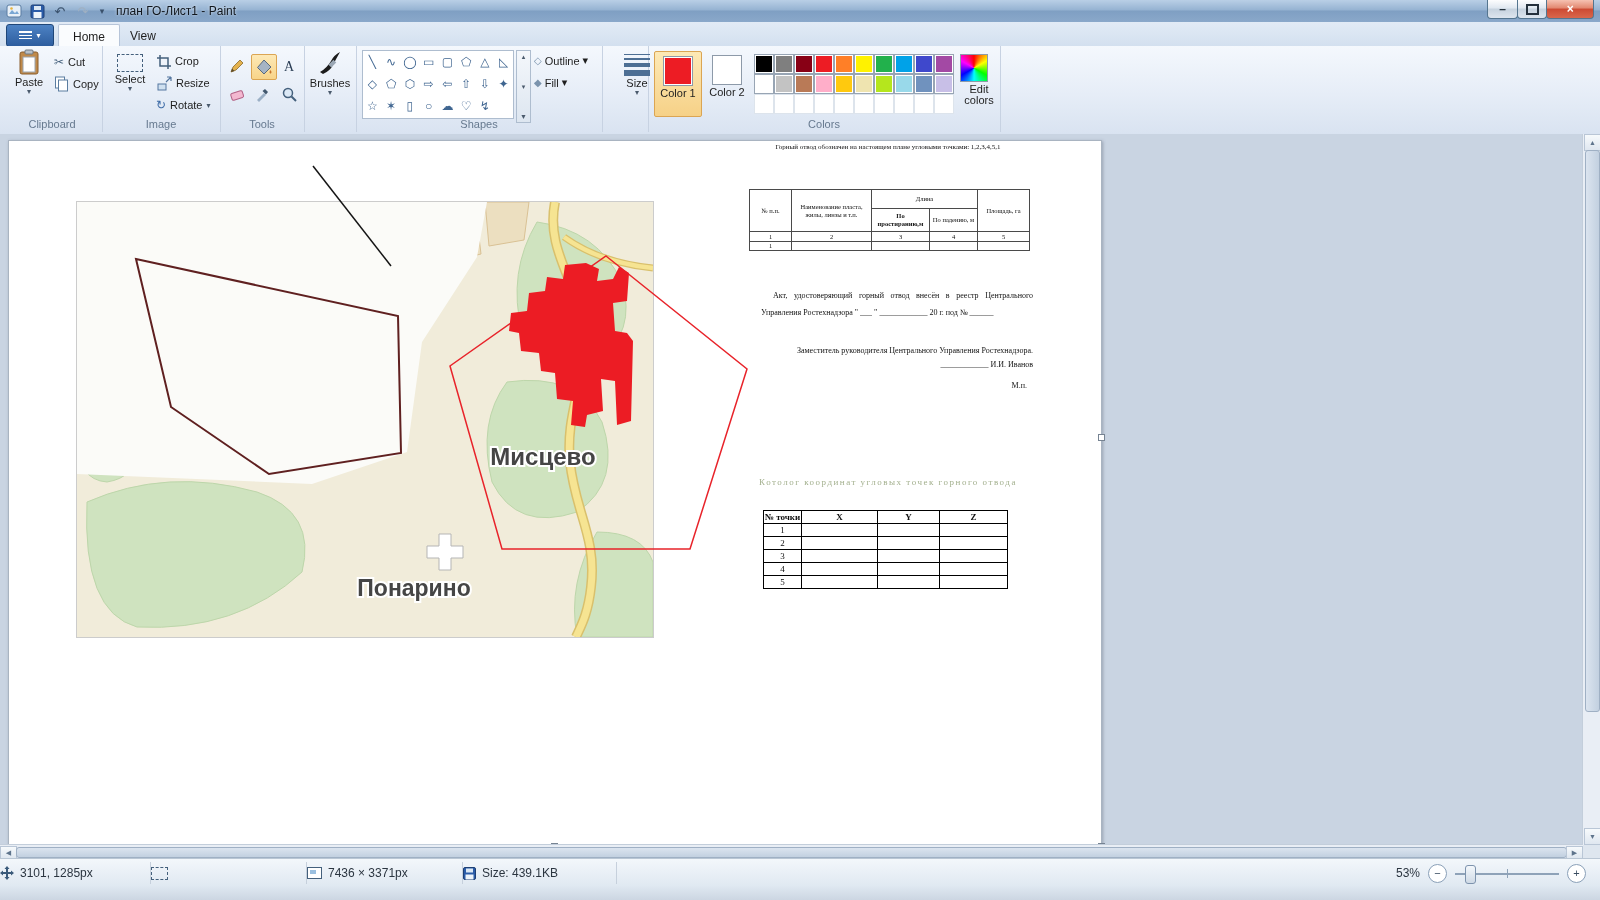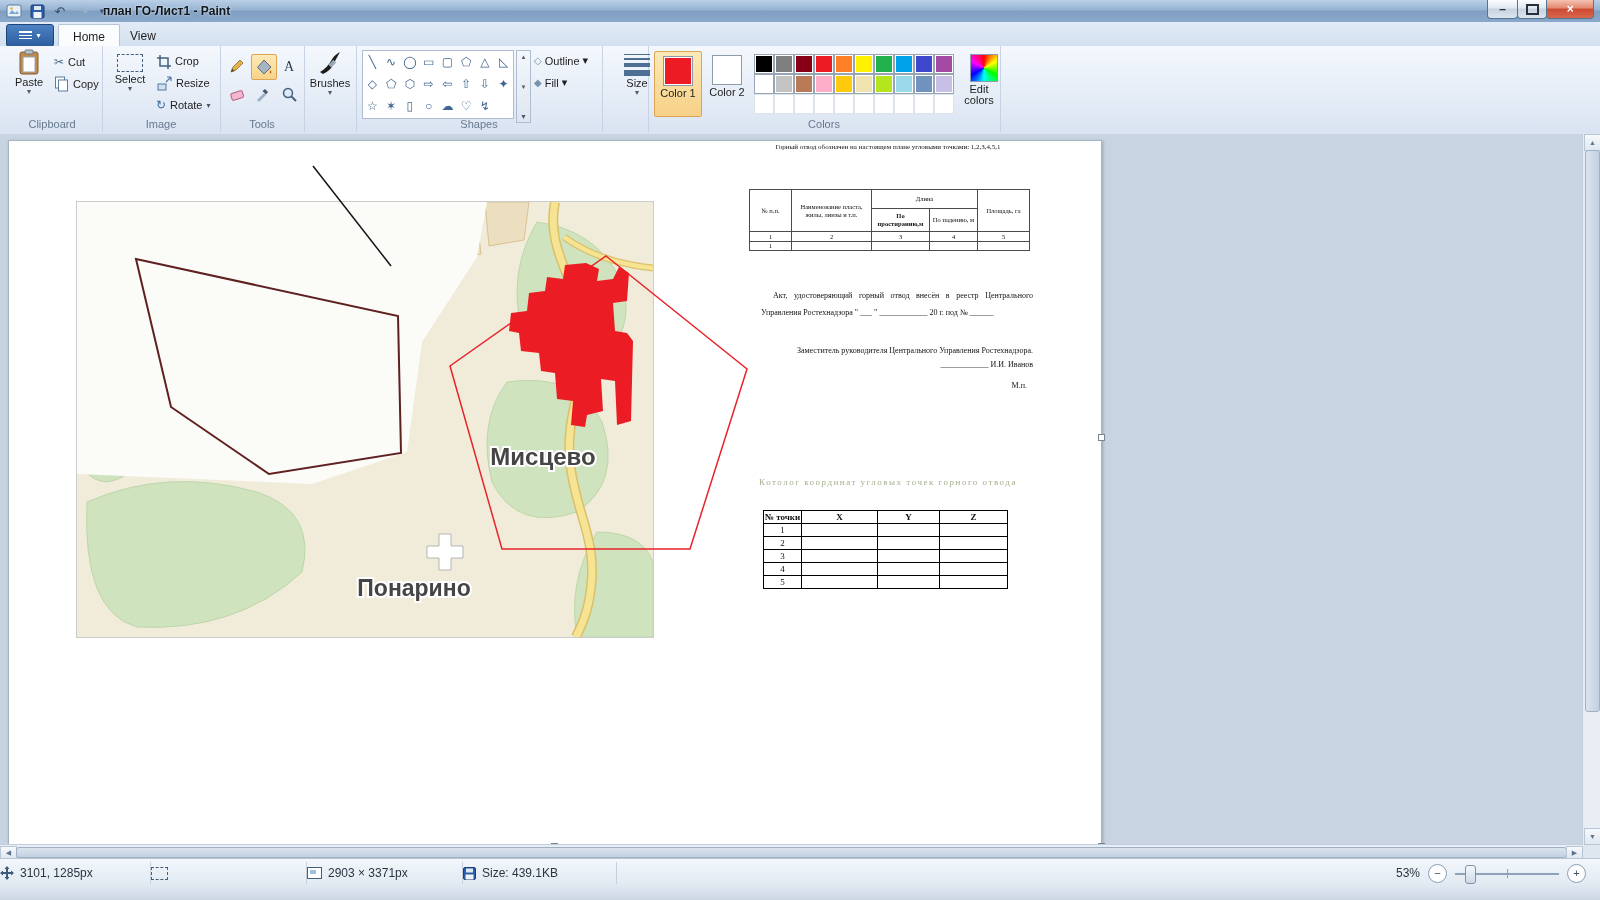--- a/index.html
+++ b/index.html
@@ -7,22 +7,22 @@
 
   
   .titlebar{position:absolute;left:0;top:0;width:1600px;height:22px;
     background:linear-gradient(180deg,#b9cfe6 0%,#96b3d2 45%,#7f9fc3 50%,#8aa8ca 100%);
     border-bottom:1px solid #6d8cae;}
   .qat{position:absolute;left:4px;top:1px;height:20px;display:flex;align-items:center;gap:3px;}
   .qat-btn{width:20px;height:18px;display:flex;align-items:center;justify-content:center;
     font-size:13px;color:#39506b;cursor:default;}
   .qat-btn.redo{color:#9fb0c2;}
   .qat-btn.dd{font-size:9px;width:12px;}
-  .title{position:absolute;left:103px;top:4px;font-size:12px;color:#10161d;
-    text-shadow:0 0 3px rgba(255,255,255,.8);font-weight:bold;}
+  .title{position:absolute;left:116px;top:4px;font-size:12px;color:#10161d;
+    text-shadow:0 0 3px rgba(255,255,255,.8);}
   .winbtns{position:absolute;right:6px;top:0;display:flex;}
   .wb{height:18px;display:flex;align-items:center;justify-content:center;
     border:1px solid #54化6a86;border:1px solid #54758f;border-top:none;
     border-radius:0 0 4px 4px;margin-left:-1px;
     background:linear-gradient(180deg,#fdfdfe 0%,#dfe7f0 45%,#c6d2de 50%,#dde5ee 100%);
     color:#24303c;font-size:12px;font-weight:bold;}
   .wb.min{width:29px;}
   .wb.max{width:28px;}
   .wb.close{width:46px;color:#fff;
     background:linear-gradient(180deg,#f6c2b2 0%,#e2876f 45%,#cc4a33 50%,#d9674c 100%);}
@@ -87,21 +87,21 @@
   .colbox{position:absolute;width:46px;height:64px;top:5px;display:flex;flex-direction:column;
     align-items:center;font-size:11px;color:#1e1e1e;border-radius:2px;}
   .colbox.selected{background:linear-gradient(#fde9b6,#f6d187);border:1px solid #dba553;}
   .colbox .sw{width:28px;height:28px;border:1px solid #8d9aa9;margin-top:4px;box-shadow:inset 0 0 0 1px #fff;}
   .colbox .cap{margin-top:2px;line-height:11px;text-align:center;}
   .palette{position:absolute;left:106px;top:8px;display:grid;
     grid-template-columns:repeat(10,18px);grid-auto-rows:18px;gap:2px;}
   .swatch{width:18px;height:18px;border:1px solid #98a5b4;box-shadow:inset 0 0 0 1px #fff;}
   .swatch.empty{background:#fff;border:1px solid #dde4ec;box-shadow:none;}
   .editcolors{position:absolute;left:312px;top:5px;width:38px;display:flex;flex-direction:column;
-    align-items:flex-end;font-size:11px;color:#1e1e1e;}
+    align-items:flex-start;font-size:11px;color:#1e1e1e;}
   .rainbow{width:26px;height:26px;border:1px solid #8d9aa9;margin-top:3px;
     background:conic-gradient(#f00,#ff0,#0f0,#0ff,#00f,#f0f,#f00);}
 
   
   .workspace{position:absolute;left:0;top:134px;width:1600px;height:724px;background:#c9d4e2;}
   .page{position:absolute;left:8px;top:6px;width:1092px;height:705px;background:#fff;
     border:1px solid #a9b4c1;box-shadow:1px 1px 3px rgba(60,70,90,.35);}
   .map{position:absolute;left:67px;top:60px;border:1px solid #cccccc;}
   .overlay{position:absolute;left:0;top:0;pointer-events:none;}
 
@@ -576,21 +576,21 @@
     <span>3101, 1285px</span>
   </div>
   <div class="seg seg2">
     <span class="sel-ic"></span>
   </div>
   <div class="seg seg3">
     <svg width="15" height="12">
         <rect x="0.5" y="0.5" width="14" height="11" fill="#fff" stroke="#44607c"></rect>
         <rect x="3" y="3" width="6" height="4" fill="#9cc0e0"></rect>
       </svg>
-    <span>2903 × 3371px</span>
+    <span>7436 × 3371px</span>
   </div>
   <div class="seg seg4">
     <svg width="13" height="13">
         <rect x="0.5" y="0.5" width="12" height="12" rx="1.5" fill="#2b5ca8" stroke="#1d3f74"></rect>
         <rect x="3" y="1.5" width="7" height="4" fill="#dce8f4"></rect>
         <rect x="2.5" y="7.5" width="8" height="5" fill="#eef4fa"></rect>
       </svg>
     <span>Size: 439.1KB</span>
   </div>
   <div class="zoom">

